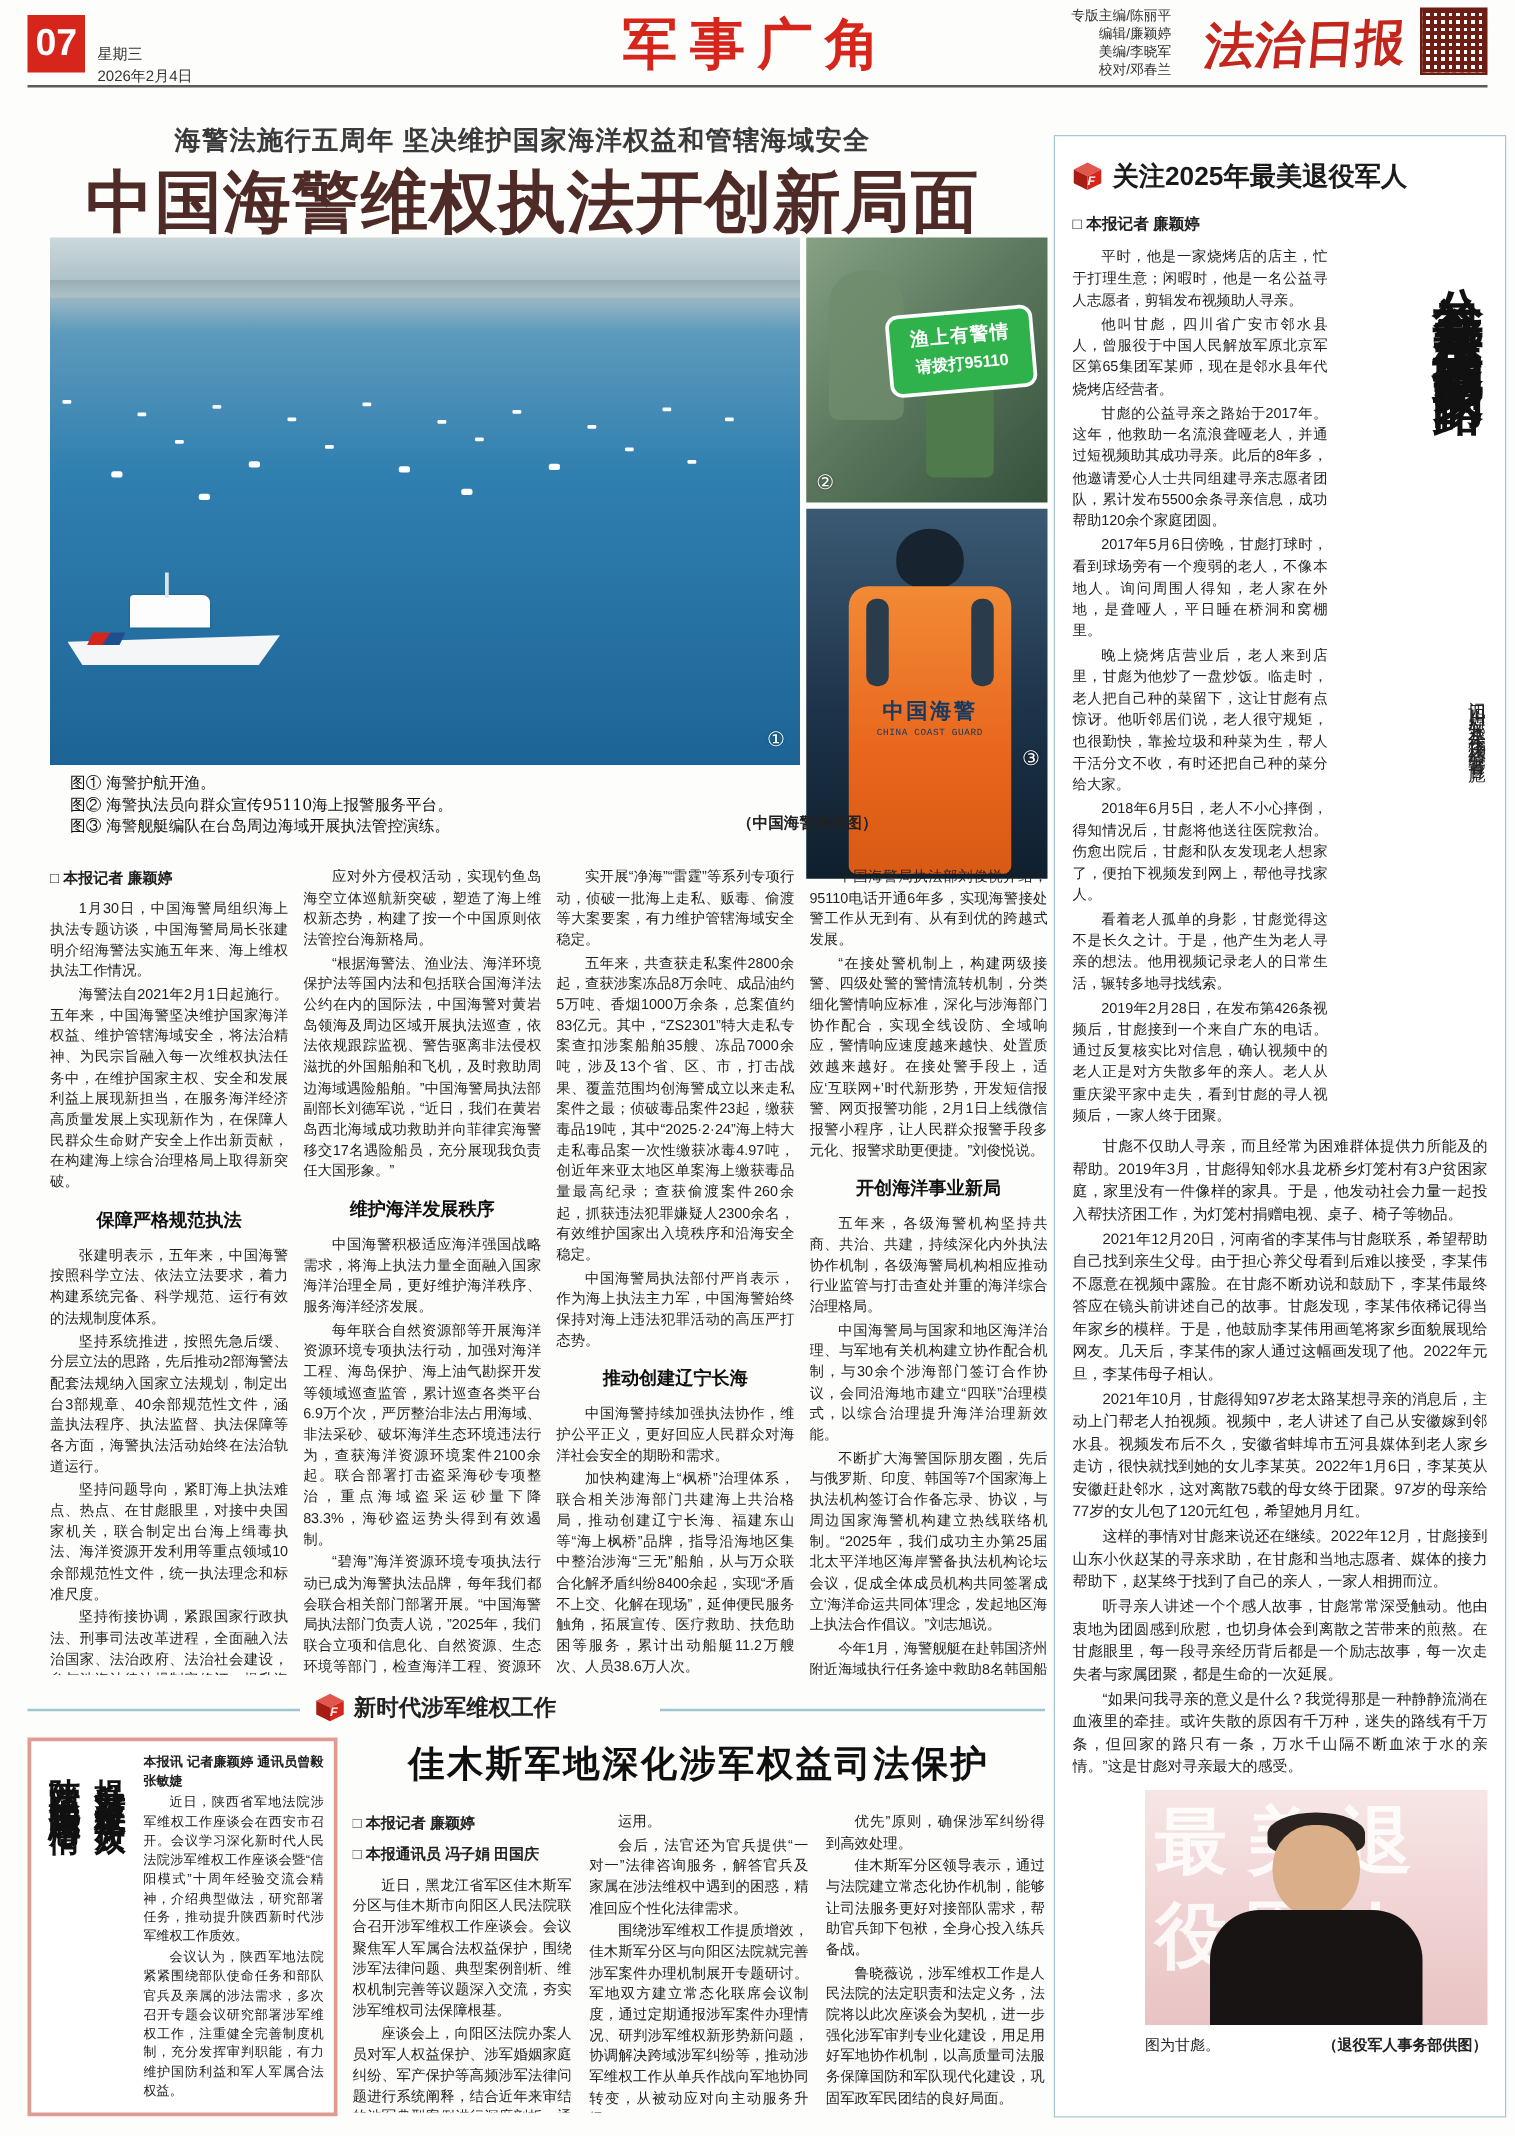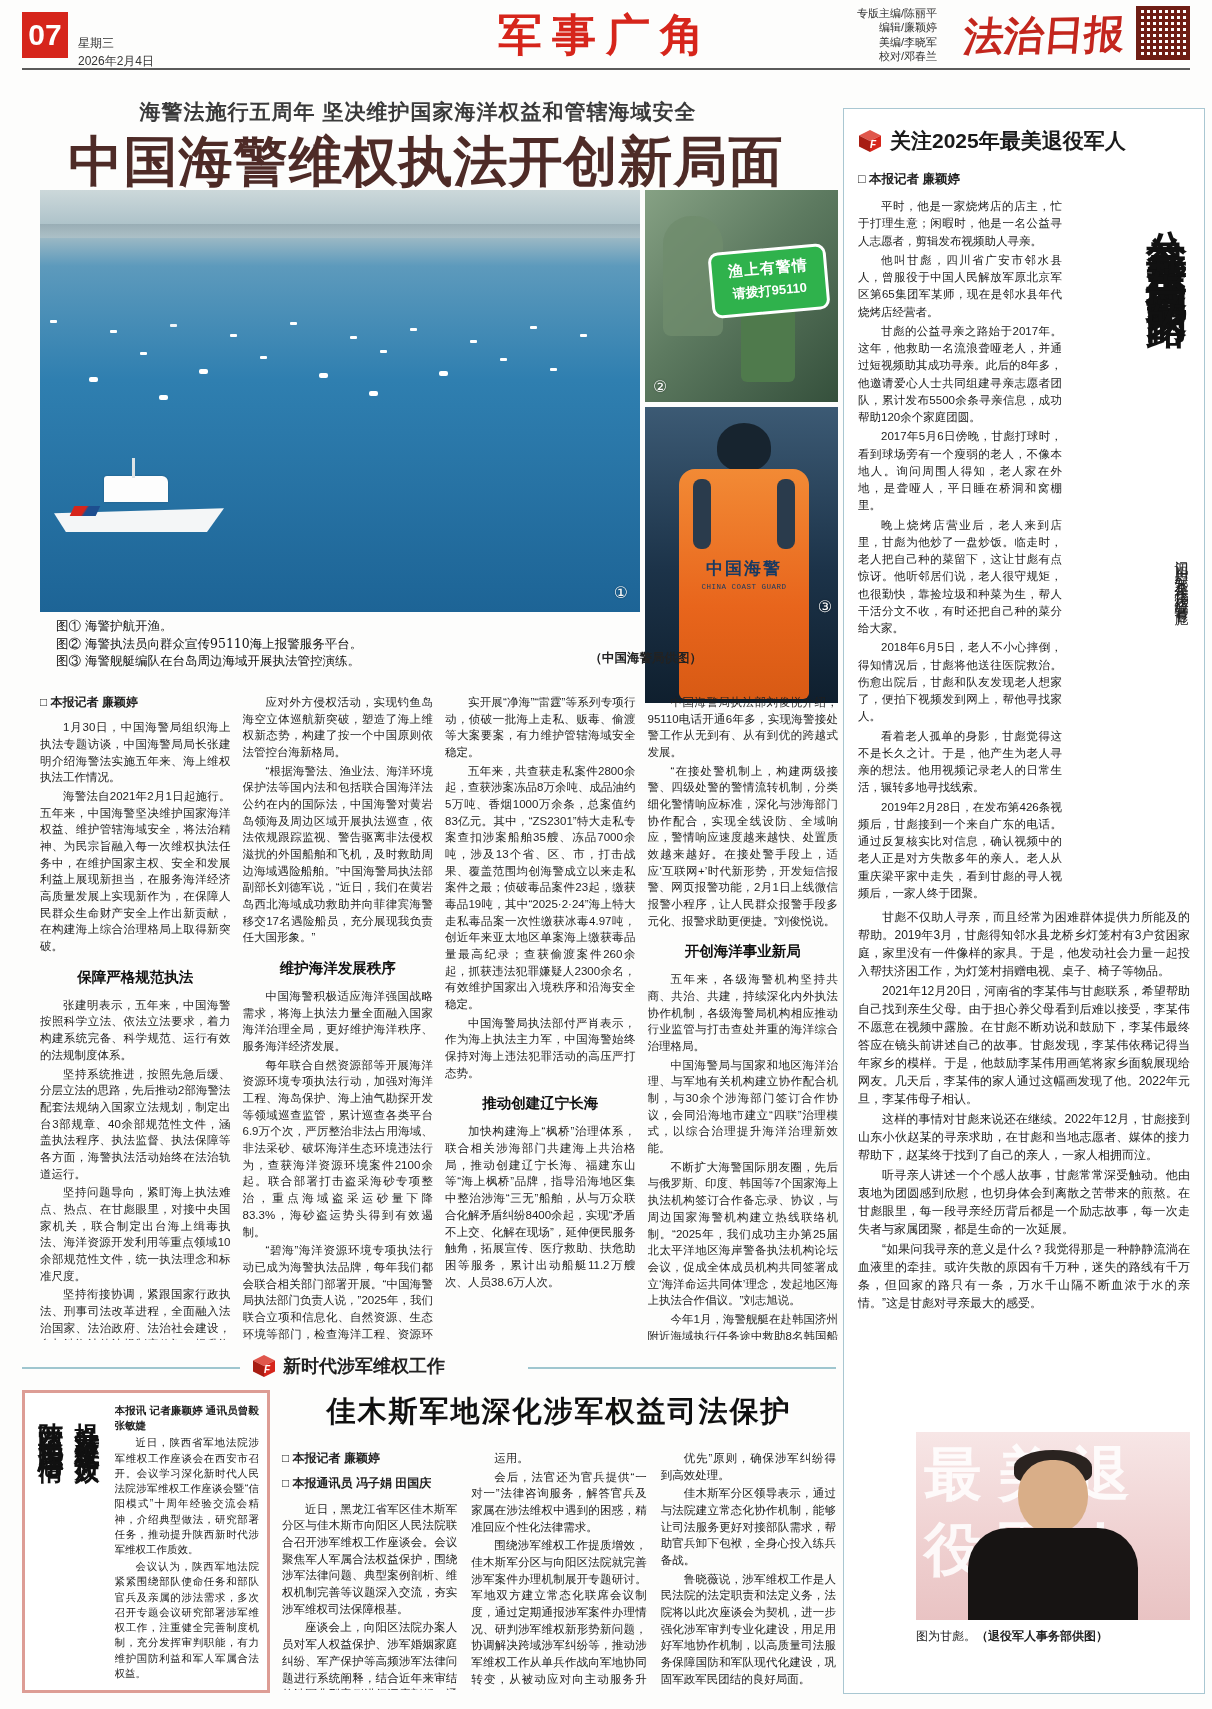--- a/index.html
+++ b/index.html
@@ -78,21 +78,21 @@
   .sb-intro{flex:1;font-size:11.5px;line-height:1.5;text-align:justify;overflow:hidden;}
   .sb-vh{writing-mode:vertical-rl;width:128px;display:flex;align-items:flex-start;}
   .sb-vh-main{font-size:41px;font-weight:bold;letter-spacing:6px;color:#111;line-height:1.15;}
   .sb-vh-sub{font-size:14px;color:#222;letter-spacing:3px;padding-top:268px;line-height:1.2;}
   .sb-wide{margin-top:8px;font-size:12px;line-height:1.5;text-align:justify;overflow:hidden;height:512px;}
   .sb-photo{margin:12px 0 0 auto;width:274px;height:188px;position:relative;background:linear-gradient(180deg,#f7e6e6 0%,#efd0d0 60%,#e9c3c3 100%);overflow:hidden;}
   .sb-overlay{position:absolute;inset:0;padding:4px 8px;font-size:58px;font-weight:bold;color:rgba(255,255,255,.85);letter-spacing:16px;line-height:1.3;}
   .man-head{position:absolute;left:102px;top:28px;width:70px;height:74px;background:#d9ae88;border-radius:46% 46% 50% 50%;}
   .man-hair{position:absolute;left:98px;top:18px;width:78px;height:34px;background:#2a2320;border-radius:50% 50% 30% 30%;}
   .man-body{position:absolute;left:52px;top:96px;width:170px;height:100px;background:#171413;border-radius:40px 40px 0 0;}
-  .sb-photo-cap{width:274px;margin:8px 0 0 auto;display:flex;justify-content:flex-start;font-size:12px;font-family:"DejaVu Serif",serif;}
+  .sb-photo-cap{width:274px;margin:8px 0 0 auto;display:flex;justify-content:space-between;font-size:12px;font-family:"DejaVu Serif",serif;}
   .sb-photo-cap .r{font-weight:bold;}
 </style>
 </head>
 <body>
 
 <div class="page">
 
   <div class="pagenum">07</div>
   <div class="dateblock">
     <div>星期三</div>
@@ -166,20 +166,21 @@
         <div class="blk h">维护海洋发展秩序</div>
         <div class="blk p">中国海警积极适应海洋强国战略需求，将海上执法力量全面融入国家海洋治理全局，更好维护海洋秩序、服务海洋经济发展。</div>
         <div class="blk p">每年联合自然资源部等开展海洋资源环境专项执法行动，加强对海洋工程、海岛保护、海上油气勘探开发等领域巡查监管，累计巡查各类平台6.9万个次，严厉整治非法占用海域、非法采砂、破坏海洋生态环境违法行为，查获海洋资源环境案件2100余起。联合部署打击盗采海砂专项整治，重点海域盗采运砂量下降83.3%，海砂盗运势头得到有效遏制。</div>
         <div class="blk p">“碧海”海洋资源环境专项执法行动已成为海警执法品牌，每年我们都会联合相关部门部署开展。“中国海警局执法部门负责人说，”2025年，我们联合立项和信息化、自然资源、生态环境等部门，检查海洋工程、资源环境项目1.2万余个次，查获各类海洋资源环境案件300余起，较去年同期下降96%。”</div>
       </div>
     <div class="col">
         <div class="blk p">实开展“净海”“雷霆”等系列专项行动，侦破一批海上走私、贩毒、偷渡等大案要案，有力维护管辖海域安全稳定。</div>
         <div class="blk p">五年来，共查获走私案件2800余起，查获涉案冻品8万余吨、成品油约5万吨、香烟1000万余条，总案值约83亿元。其中，“ZS2301”特大走私专案查扣涉案船舶35艘、冻品7000余吨，涉及13个省、区、市，打击战果、覆盖范围均创海警成立以来走私案件之最；侦破毒品案件23起，缴获毒品19吨，其中“2025·2·24”海上特大走私毒品案一次性缴获冰毒4.97吨，创近年来亚太地区单案海上缴获毒品量最高纪录；查获偷渡案件260余起，抓获违法犯罪嫌疑人2300余名，有效维护国家出入境秩序和沿海安全稳定。</div>
         <div class="blk p">中国海警局执法部付严肖表示，作为海上执法主力军，中国海警始终保持对海上违法犯罪活动的高压严打态势。</div>
         <div class="blk h">推动创建辽宁长海</div>
+        <div class="blk p">中国海警持续加强执法协作，维护公平正义，更好回应人民群众对海洋社会安全的期盼和需求。</div>
         <div class="blk p">加快构建海上“枫桥”治理体系，联合相关涉海部门共建海上共治格局，推动创建辽宁长海、福建东山等“海上枫桥”品牌，指导沿海地区集中整治涉海“三无”船舶，从与万众联合化解矛盾纠纷8400余起，实现“矛盾不上交、化解在现场”，延伸便民服务触角，拓展宣传、医疗救助、扶危助困等服务，累计出动船艇11.2万艘次、人员38.6万人次。</div>
       </div>
     <div class="col">
         <div class="blk p">中国海警局执法部刘俊悦介绍，95110电话开通6年多，实现海警接处警工作从无到有、从有到优的跨越式发展。</div>
         <div class="blk p">“在接处警机制上，构建两级接警、四级处警的警情流转机制，分类细化警情响应标准，深化与涉海部门协作配合，实现全线设防、全域响应，警情响应速度越来越快、处置质效越来越好。在接处警手段上，适应‘互联网+’时代新形势，开发短信报警、网页报警功能，2月1日上线微信报警小程序，让人民群众报警手段多元化、报警求助更便捷。”刘俊悦说。</div>
         <div class="blk h">开创海洋事业新局</div>
         <div class="blk p">五年来，各级海警机构坚持共商、共治、共建，持续深化内外执法协作机制，各级海警局机构相应推动行业监管与打击查处并重的海洋综合治理格局。</div>
         <div class="blk p">中国海警局与国家和地区海洋治理、与军地有关机构建立协作配合机制，与30余个涉海部门签订合作协议，会同沿海地市建立“四联”治理模式，以综合治理提升海洋治理新效能。</div>
         <div class="blk p">不断扩大海警国际朋友圈，先后与俄罗斯、印度、韩国等7个国家海上执法机构签订合作备忘录、协议，与周边国家海警机构建立热线联络机制。“2025年，我们成功主办第25届北太平洋地区海岸警备执法机构论坛会议，促成全体成员机构共同签署成立‘海洋命运共同体’理念，发起地区海上执法合作倡议。”刘志旭说。</div>
         <div class="blk p">今年1月，海警舰艇在赴韩国济州附近海域执行任务途中救助8名韩国船员，4名代表被韩国济州道政府授予“荣誉道民”。</div>
@@ -258,20 +259,21 @@
           <div class="blk p">2019年2月28日，在发布第426条视频后，甘彪接到一个来自广东的电话。通过反复核实比对信息，确认视频中的老人正是对方失散多年的亲人。老人从重庆梁平家中走失，看到甘彪的寻人视频后，一家人终于团聚。</div>
         </div>
       <div class="sb-vh">
         <div class="sb-vh-main">公益寻亲帮走失者找到回家的路</div>
         <div class="sb-vh-sub">记四川广安邻水县年代烧烤店经营者甘彪</div>
       </div>
     </div>
     <div class="sb-wide">
         <div class="blk p">甘彪不仅助人寻亲，而且经常为困难群体提供力所能及的帮助。2019年3月，甘彪得知邻水县龙桥乡灯笼村有3户贫困家庭，家里没有一件像样的家具。于是，他发动社会力量一起投入帮扶济困工作，为灯笼村捐赠电视、桌子、椅子等物品。</div>
         <div class="blk p">2021年12月20日，河南省的李某伟与甘彪联系，希望帮助自己找到亲生父母。由于担心养父母看到后难以接受，李某伟不愿意在视频中露脸。在甘彪不断劝说和鼓励下，李某伟最终答应在镜头前讲述自己的故事。甘彪发现，李某伟依稀记得当年家乡的模样。于是，他鼓励李某伟用画笔将家乡面貌展现给网友。几天后，李某伟的家人通过这幅画发现了他。2022年元旦，李某伟母子相认。</div>
+        <div class="blk p">2021年10月，甘彪得知97岁老太路某想寻亲的消息后，主动上门帮老人拍视频。视频中，老人讲述了自己从安徽嫁到邻水县。视频发布后不久，安徽省蚌埠市五河县媒体到老人家乡走访，很快就找到她的女儿李某英。2022年1月6日，李某英从安徽赶赴邻水，这对离散75载的母女终于团聚。97岁的母亲给77岁的女儿包了120元红包，希望她月月红。</div>
         <div class="blk p">这样的事情对甘彪来说还在继续。2022年12月，甘彪接到山东小伙赵某的寻亲求助，在甘彪和当地志愿者、媒体的接力帮助下，赵某终于找到了自己的亲人，一家人相拥而泣。</div>
         <div class="blk p">听寻亲人讲述一个个感人故事，甘彪常常深受触动。他由衷地为团圆感到欣慰，也切身体会到离散之苦带来的煎熬。在甘彪眼里，每一段寻亲经历背后都是一个励志故事，每一次走失者与家属团聚，都是生命的一次延展。</div>
         <div class="blk p">“如果问我寻亲的意义是什么？我觉得那是一种静静流淌在血液里的牵挂。或许失散的原因有千万种，迷失的路线有千万条，但回家的路只有一条，万水千山隔不断血浓于水的亲情。”这是甘彪对寻亲最大的感受。</div>
       </div>
     <div class="sb-photo">
       <div class="sb-overlay">最美退役军人</div>
       <div class="man-hair"></div>
       <div class="man-head"></div>
       <div class="man-body"></div>
     </div>

